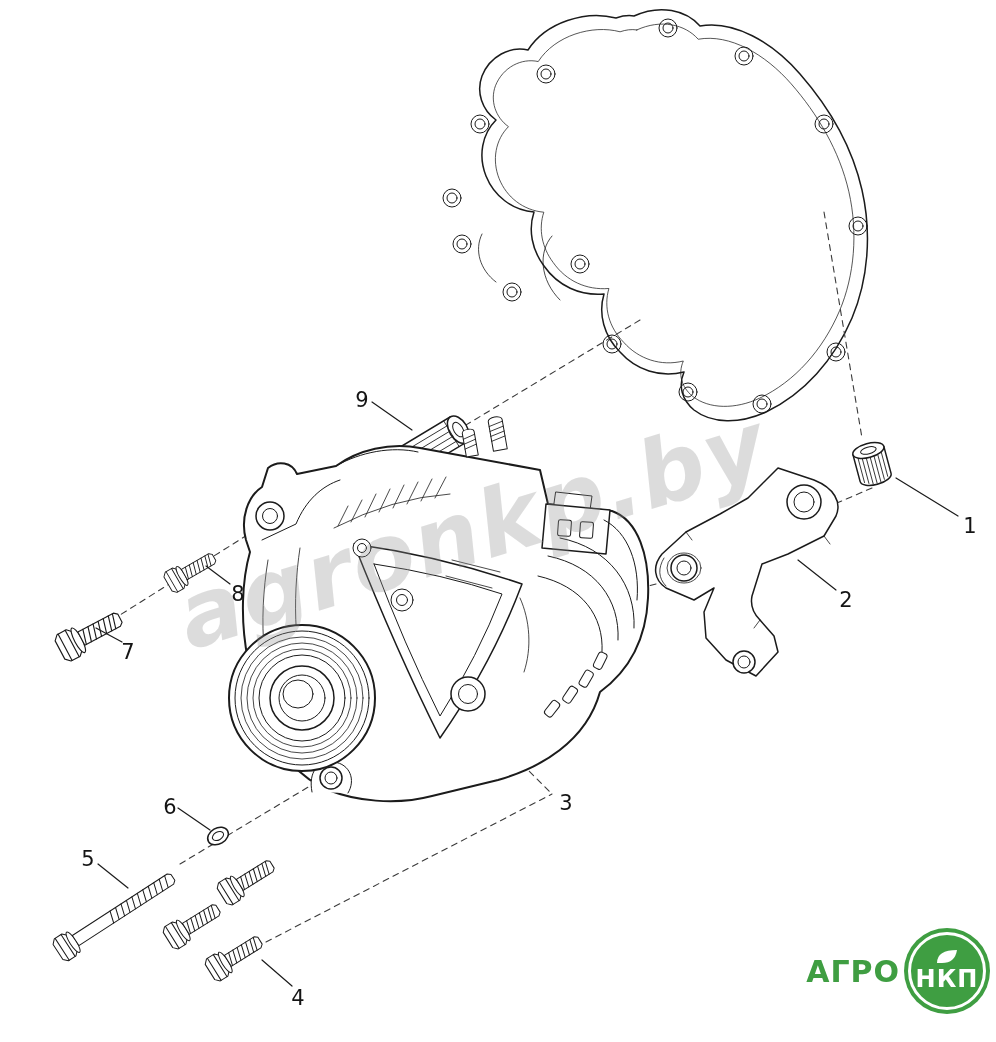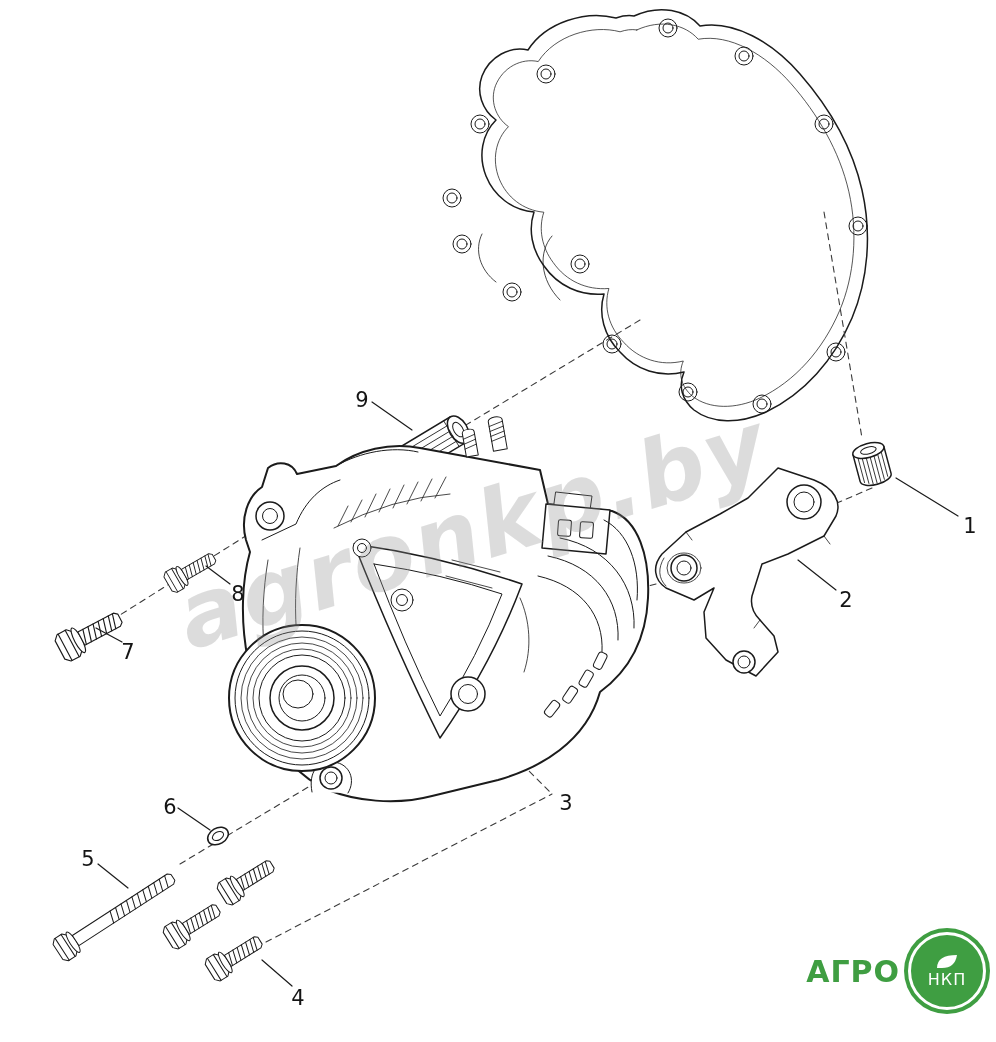--- a/index.html
+++ b/index.html
@@ -11,21 +11,21 @@
   .s15{stroke-width:1.5;}
   .s2{stroke-width:2;}
   .dash{stroke:#3a3a3a;stroke-width:1.1;stroke-dasharray:6 5;}
   .lead{stroke:#1b1b1b;stroke-width:1.2;}
   .callout{font-size:21px;fill:#141414;stroke:none;font-weight:500;text-anchor:middle;}
   .watermark{font-size:92px;font-weight:700;font-style:italic;fill:#8f8f8f;opacity:.30;stroke:none;letter-spacing:2px;}
   .logo{position:absolute;right:6px;bottom:28px;display:flex;align-items:center;gap:4px;}
   .logo-agro{color:#3f9e42;font-weight:bold;font-size:30px;letter-spacing:1px;}
   .logo-badge{width:86px;height:86px;border-radius:50%;background:#3f9e42;display:flex;align-items:center;justify-content:center;}
   .logo-badge-inner{width:72px;height:72px;border:3px solid #fff;border-radius:50%;display:flex;flex-direction:column;align-items:center;justify-content:center;gap:1px;}
-  .logo-nkp{color:#fff;font-weight:normal;font-size:16px;letter-spacing:1px;}
+  .logo-nkp{color:#fff;font-weight:bold;font-size:24px;letter-spacing:1px;}
 </style>
 </head>
 <body>
 
 <div class="screen">
 
 <svg class="diagram" width="996" height="1042" viewBox="0 0 996 1042">
 
   <defs>
     <g id="bolt-short">

